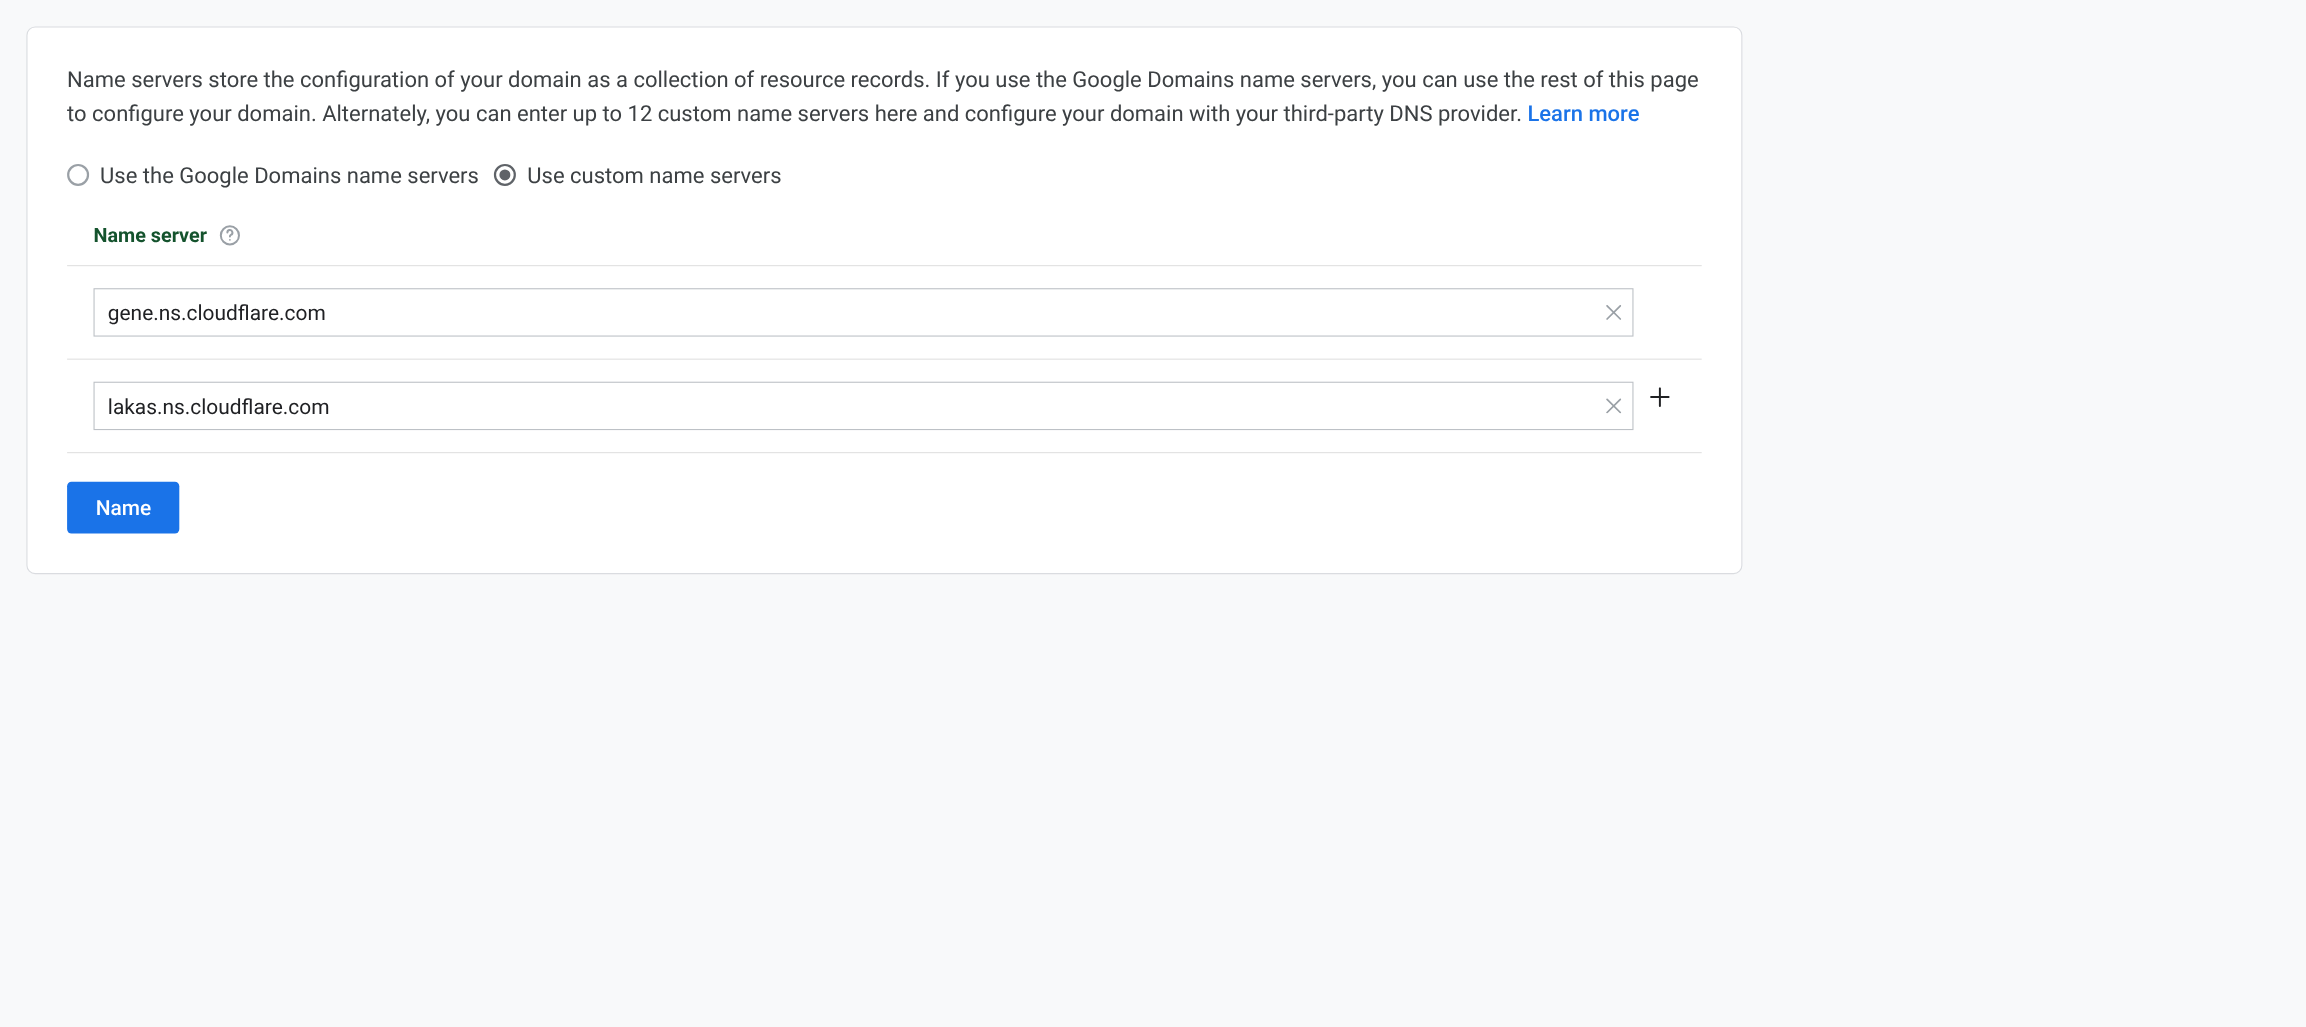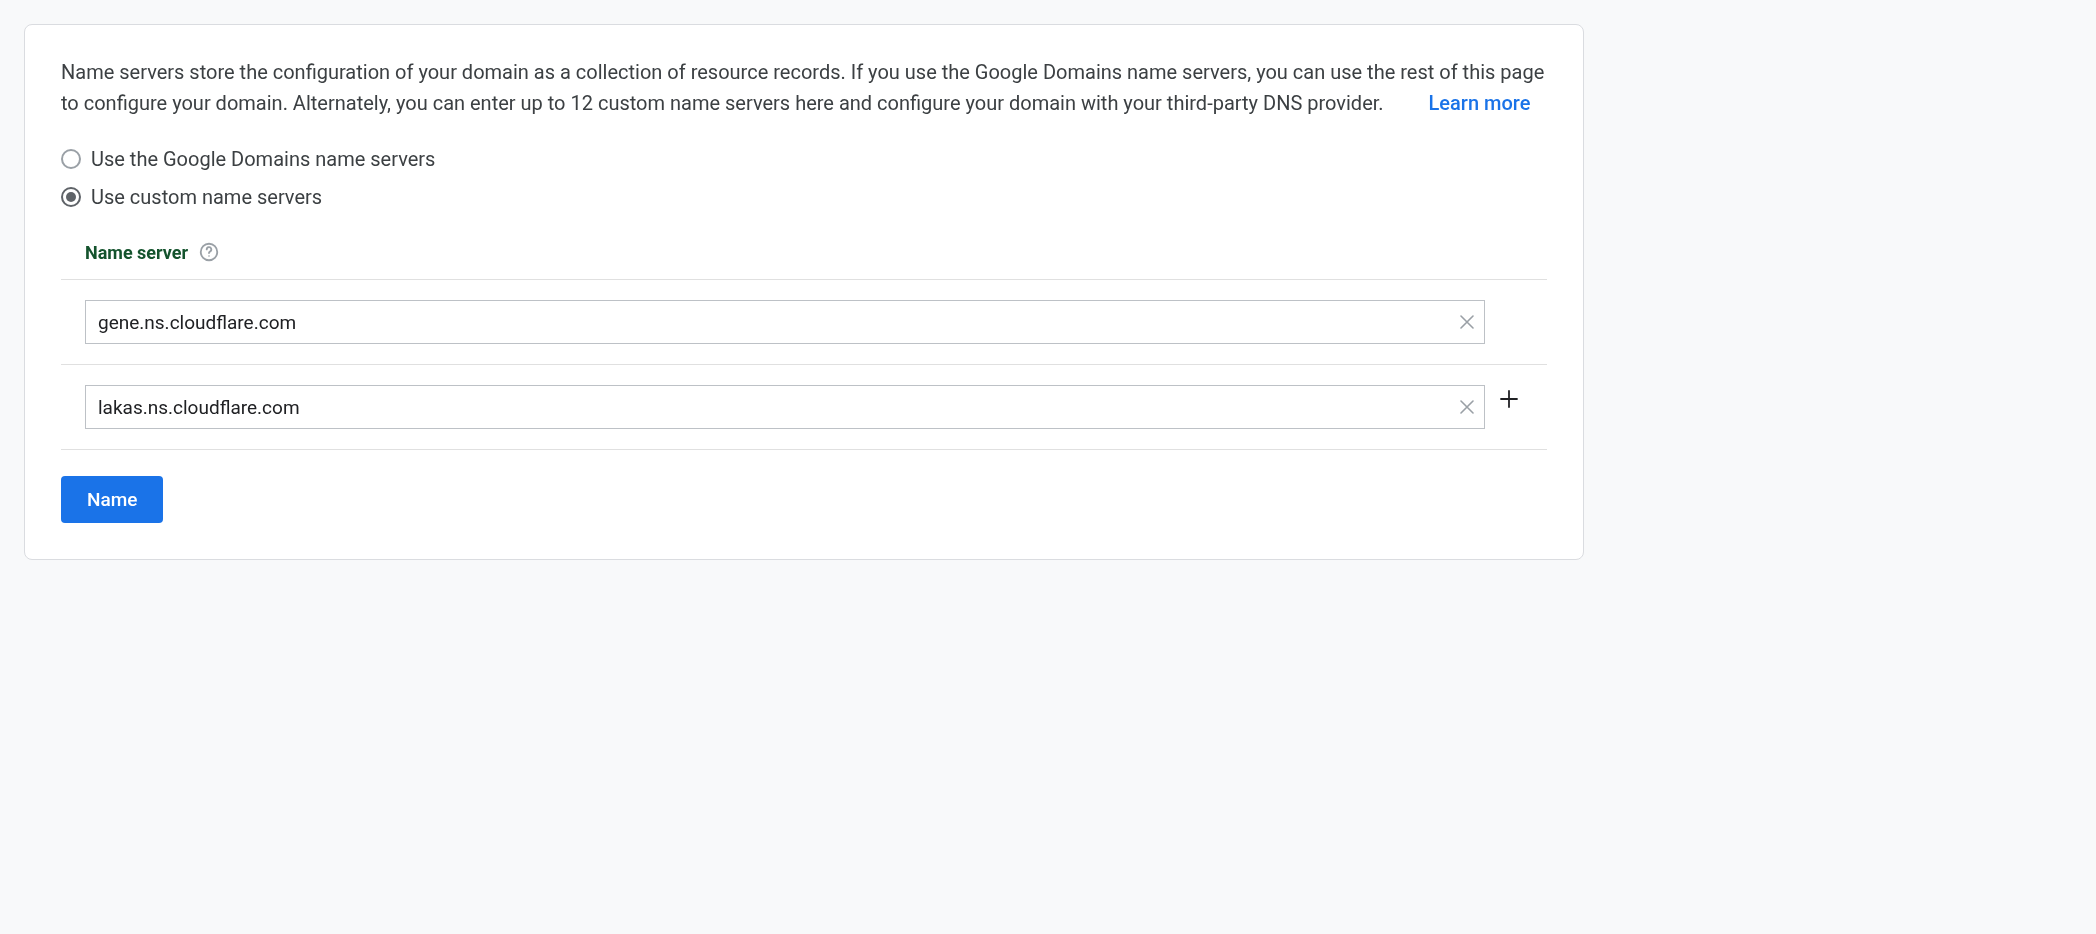--- a/index.html
+++ b/index.html
@@ -30,25 +30,23 @@
     font-size: 20px;
     line-height: 1.55;
     color: #3c4043;
     margin: 0 0 28px 0;
   }
   .learn-more {
     color: #1a73e8;
     font-weight: 500;
     text-decoration: none;
     cursor: pointer;
-    margin-left: 40px;
   }
   .radio-group {
     display: flex;
-    flex-direction: column;
     gap: 14px;
     margin-bottom: 32px;
   }
   .radio-row {
     display: flex;
     align-items: center;
     gap: 10px;
     cursor: pointer;
   }
   .radio-outer {

